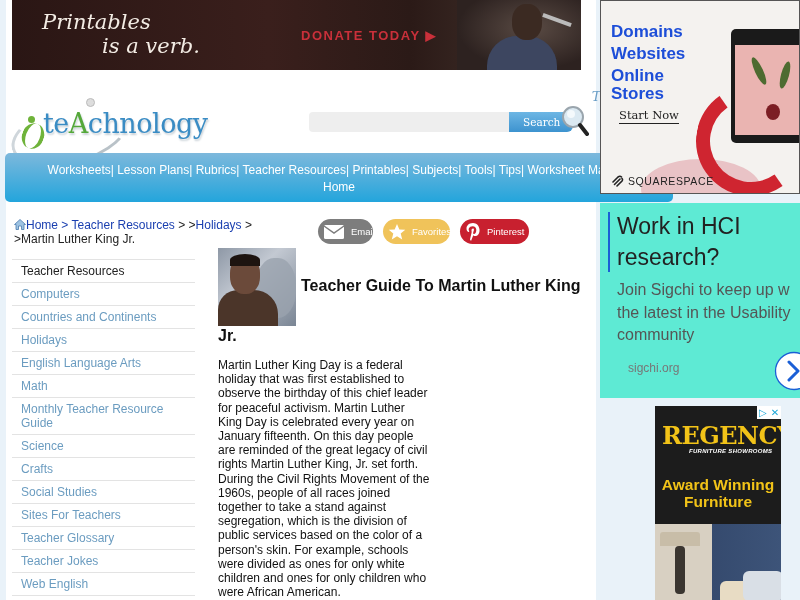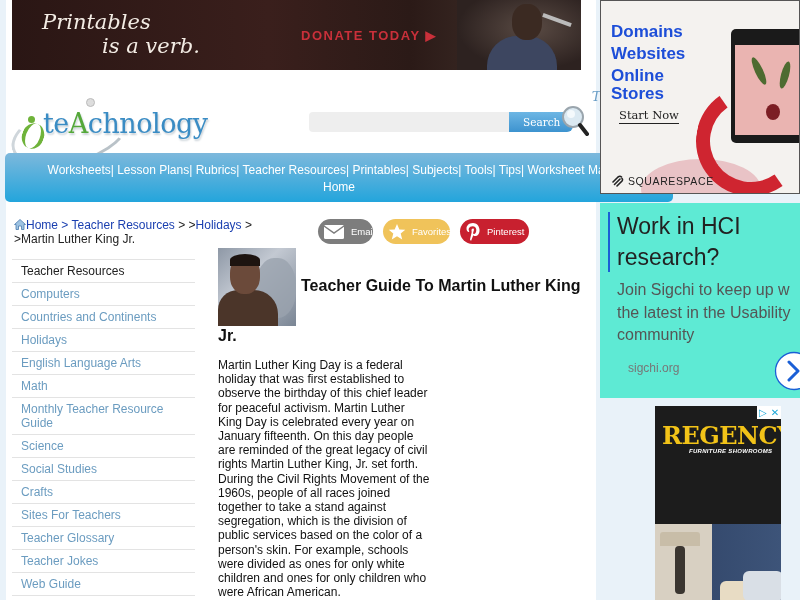--- a/index.html
+++ b/index.html
@@ -270,26 +270,26 @@
 
 <div class="sidebar">
   <div class="sidebar-item head">Teacher Resources</div>
   <div class="sidebar-item">Computers</div>
   <div class="sidebar-item">Countries and Continents</div>
   <div class="sidebar-item">Holidays</div>
   <div class="sidebar-item">English Language Arts</div>
   <div class="sidebar-item">Math</div>
   <div class="sidebar-item">Monthly Teacher Resource Guide</div>
   <div class="sidebar-item">Science</div>
+  <div class="sidebar-item">Crafts</div>
   <div class="sidebar-item">Social Studies</div>
-  <div class="sidebar-item">Crafts</div>
   <div class="sidebar-item">Sites For Teachers</div>
   <div class="sidebar-item">Teacher Glossary</div>
   <div class="sidebar-item">Teacher Jokes</div>
-  <div class="sidebar-item last">Web Guide</div>
+  <div class="sidebar-item last">Web English</div>
 </div>
 
 <div class="article">
   <div class="mlk-photo">
     <div class="bigface"></div>
       <div class="coat"></div>
       <div class="face"></div>
       <div class="hair"></div>
   </div>
   <h1 class="article-title-line1">Teacher Guide To Martin Luther King</h1>
@@ -342,18 +342,22 @@
   <path d="M15 11 L24 20 L15 29" fill="none" stroke="#1a5fd6" stroke-width="3" stroke-linecap="round" stroke-linejoin="round"></path>
 </svg>
 
 <div class="ad-regency">
   <div class="choices">
       <span>▷</span>
       <span>✕</span>
     </div>
   <div class="brand">REGENCY</div>
   <div class="sub">FURNITURE SHOWROOMS</div>
+  <div class="award">
+    <div>Award Winning</div>
+    <div>Furniture</div>
+  </div>
   <div class="photo"></div>
   <div class="lamp"></div>
   <div class="lampbase"></div>
   <div class="pillow2"></div>
   <div class="pillow"></div>
 </div>
 
 </body></html>

